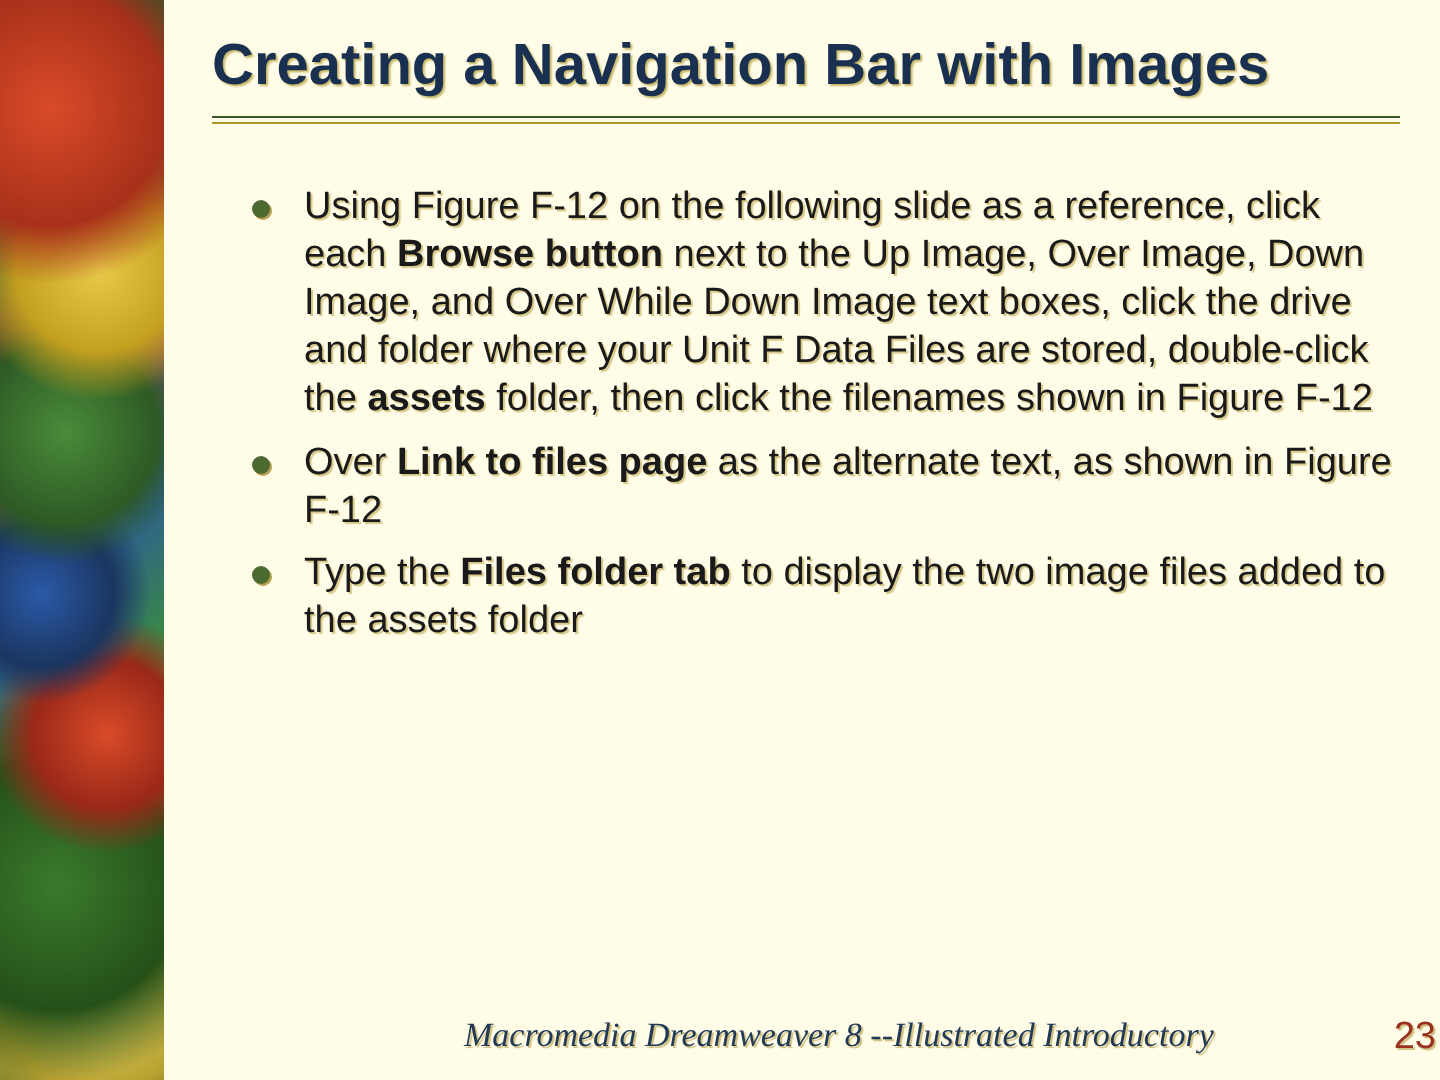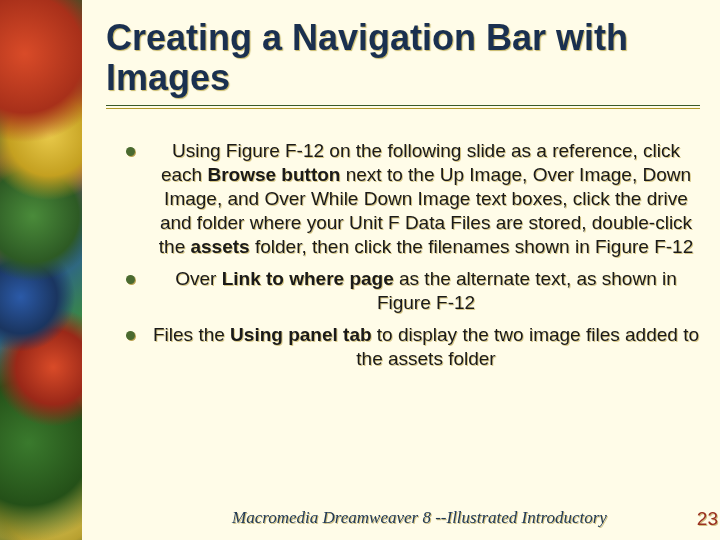--- a/index.html
+++ b/index.html
@@ -29,38 +29,37 @@
   }
   .slide-content {
     position: absolute;
     left: 82px;
     top: 0;
     width: 638px;
     height: 540px;
     padding: 18px 20px 0 24px;
   }
   .title {
-    font-size: 36px;
+    font-size: 29px;
     font-weight: bold;
     color: #1a3050;
     text-shadow: 1px 1px 1px #c8b868;
     line-height: 1.1;
     margin-bottom: 8px;
   }
   .hr-double {
     border: none;
     border-top: 1.5px solid #3a5a2a;
     border-bottom: 1.5px solid #b09828;
     height: 4px;
     margin-bottom: 30px;
   }
   .bullets {
     list-style: none;
     padding-left: 16px;
-    text-align: center;
   }
   .bullets li {
     position: relative;
     padding-left: 30px;
     margin-bottom: 8px;
     font-size: 19px;
     line-height: 1.26;
     color: #1a1a1a;
     text-shadow: 1px 1px 0.5px #d8c888;
   }
@@ -103,21 +102,21 @@
 </head>
 <body>
 
 <div class="art-strip"></div>
 
 <div class="slide-content">
   <h1 class="title">Creating a Navigation Bar with Images</h1>
   <hr class="hr-double">
   <ul class="bullets">
       <li><span>Using Figure F-12 on the following slide as a reference, click each </span><span class="bold">Browse button</span><span> next to the Up Image, Over Image, Down Image, and Over While Down Image text boxes, click the drive and folder where your Unit F Data Files are stored, double-click the </span><span class="bold">assets</span><span> folder, then click the filenames shown in Figure F-12</span></li>
-      <li><span>Over </span><span class="bold">Link to where page</span><span> as the alternate text, as shown in Figure F-12</span></li>
-      <li><span>Files the </span><span class="bold">Using panel tab</span><span> to display the two image files added to the assets folder</span></li>
+      <li><span>Over </span><span class="bold">Link to files page</span><span> as the alternate text, as shown in Figure F-12</span></li>
+      <li><span>Type the </span><span class="bold">Files folder tab</span><span> to display the two image files added to the assets folder</span></li>
     </ul>
 </div>
 
 <div class="footer">
   <span class="footer-text">Macromedia Dreamweaver 8 --Illustrated Introductory</span>
   <span class="page-num">23</span>
 </div>
 
 </body></html>

